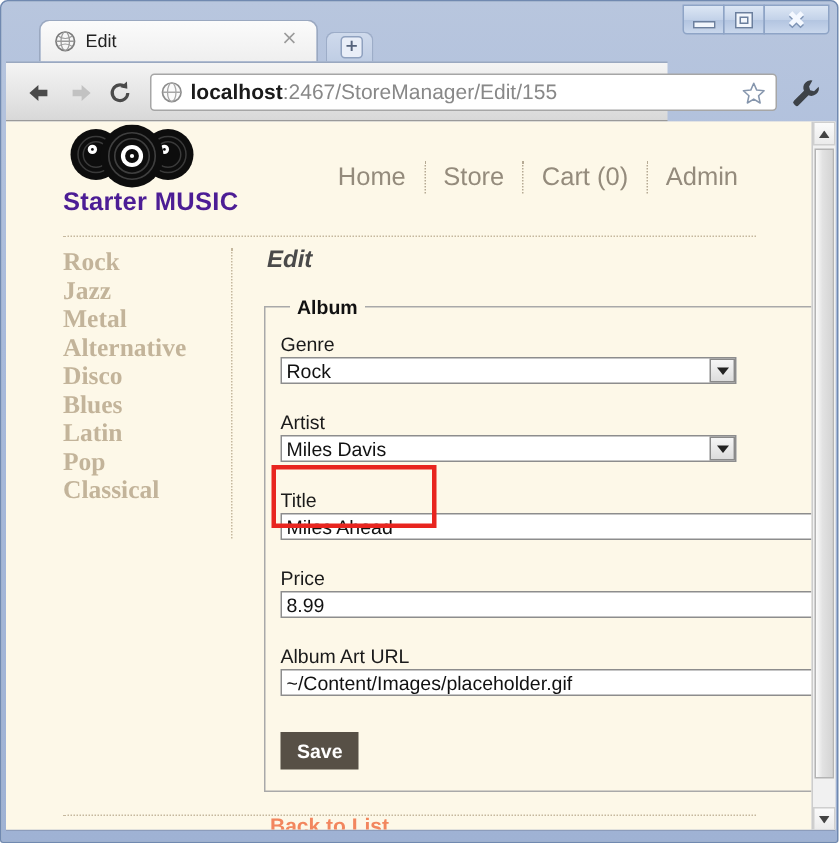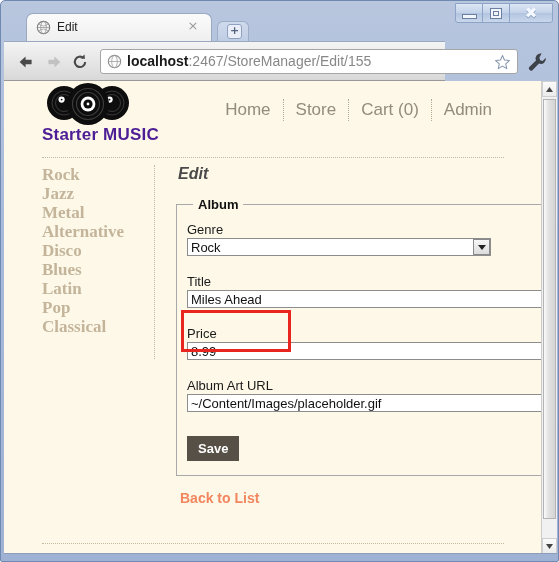--- a/index.html
+++ b/index.html
@@ -261,21 +261,21 @@
     position: absolute;
     left: 0; top: 42px;
     font-size: 17px;
     font-weight: bold;
     color: #4c1d95;
     letter-spacing: 0.2px;
     white-space: nowrap;
   }
   .topnav {
     position: absolute;
-    right: 0; top: 16px;
+    right: 0; top: 24px;
     display: flex;
     align-items: center;
     justify-content: flex-end;
   }
   .topnav a {
     font-size: 17px;
     color: #948b7c;
     text-decoration: none;
     padding: 0 12px;
     white-space: nowrap;
@@ -581,20 +581,29 @@
             <div class="field">
               <label class="field-label">Genre</label>
               <div class="select-wrap">
                 <div class="select-box">Rock</div>
                 <div class="select-arrow">
                   <span class="arrow-tri"></span>
                 </div>
               </div>
             </div>
 
+            <div class="field">
+              <label class="field-label">Artist</label>
+              <div class="select-wrap">
+                <div class="select-box">Miles Davis</div>
+                <div class="select-arrow">
+                  <span class="arrow-tri"></span>
+                </div>
+              </div>
+            </div>
 
             <div class="field">
               <label class="field-label">Title</label>
               <input class="text-input" type="text" value="Miles Ahead" style="">
             </div>
 
             <div class="field">
               <label class="field-label">Price</label>
               <input class="text-input" type="text" value="8.99" style="">
             </div>

